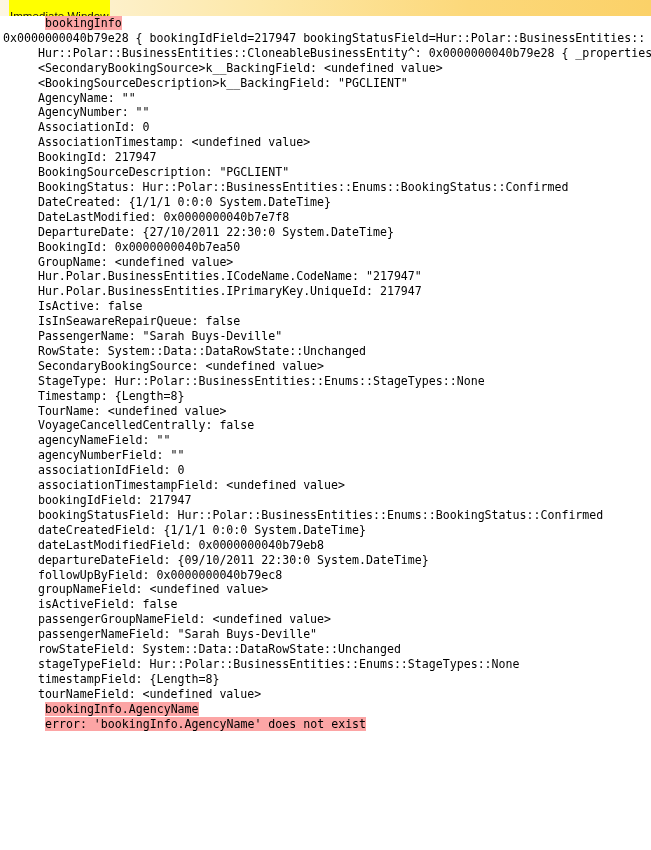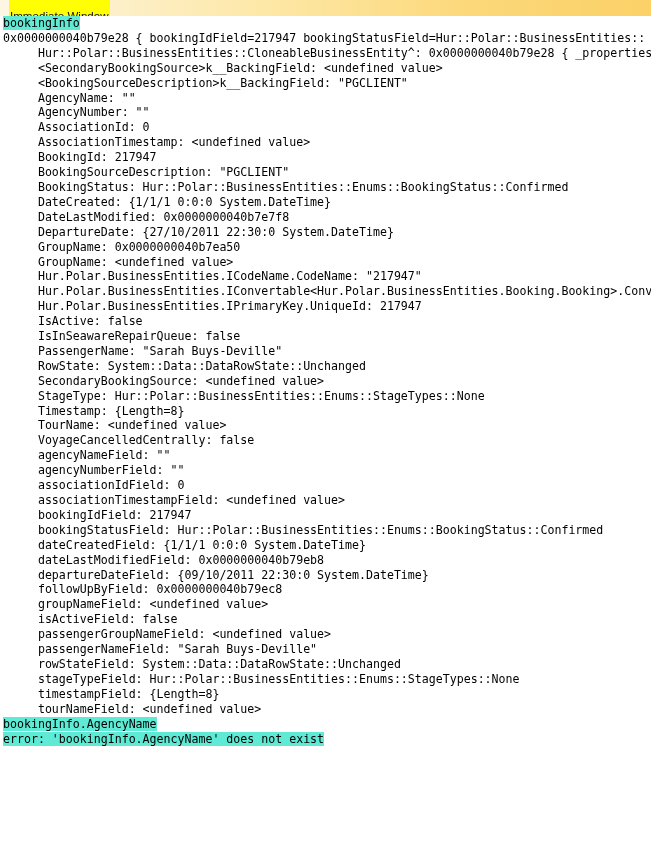--- a/index.html
+++ b/index.html
@@ -51,21 +51,22 @@
     color: #000000;
     white-space: pre;
     overflow: hidden;
     padding-left: 3px;
     box-sizing: border-box;
   }
   .line > span.txt {
     display: inline;
   }
   .line.hl > span.txt {
-    background: #5eead4;
+    background: #fca5a5;
+    margin-left: 42px;
   }
 </style>
 </head>
 <body>
 
 <div id="titlebar">
   <div id="titlebar-label">Immediate Window</div>
 </div>
 
 <div id="console">
@@ -77,24 +78,23 @@
     <div class="line"><span class="txt">     AgencyName: ""</span></div>
     <div class="line"><span class="txt">     AgencyNumber: ""</span></div>
     <div class="line"><span class="txt">     AssociationId: 0</span></div>
     <div class="line"><span class="txt">     AssociationTimestamp: &lt;undefined value&gt;</span></div>
     <div class="line"><span class="txt">     BookingId: 217947</span></div>
     <div class="line"><span class="txt">     BookingSourceDescription: "PGCLIENT"</span></div>
     <div class="line"><span class="txt">     BookingStatus: Hur::Polar::BusinessEntities::Enums::BookingStatus::Confirmed</span></div>
     <div class="line"><span class="txt">     DateCreated: {1/1/1 0:0:0 System.DateTime}</span></div>
     <div class="line"><span class="txt">     DateLastModified: 0x0000000040b7e7f8</span></div>
     <div class="line"><span class="txt">     DepartureDate: {27/10/2011 22:30:0 System.DateTime}</span></div>
-    <div class="line"><span class="txt">     GroupName: 0x0000000040b7ea50</span></div>
+    <div class="line"><span class="txt">     BookingId: 0x0000000040b7ea50</span></div>
     <div class="line"><span class="txt">     GroupName: &lt;undefined value&gt;</span></div>
     <div class="line"><span class="txt">     Hur.Polar.BusinessEntities.ICodeName.CodeName: "217947"</span></div>
-    <div class="line"><span class="txt">     Hur.Polar.BusinessEntities.IConvertable&lt;Hur.Polar.BusinessEntities.Booking.Booking&gt;.Conv</span></div>
     <div class="line"><span class="txt">     Hur.Polar.BusinessEntities.IPrimaryKey.UniqueId: 217947</span></div>
     <div class="line"><span class="txt">     IsActive: false</span></div>
     <div class="line"><span class="txt">     IsInSeawareRepairQueue: false</span></div>
     <div class="line"><span class="txt">     PassengerName: "Sarah Buys-Deville"</span></div>
     <div class="line"><span class="txt">     RowState: System::Data::DataRowState::Unchanged</span></div>
     <div class="line"><span class="txt">     SecondaryBookingSource: &lt;undefined value&gt;</span></div>
     <div class="line"><span class="txt">     StageType: Hur::Polar::BusinessEntities::Enums::StageTypes::None</span></div>
     <div class="line"><span class="txt">     Timestamp: {Length=8}</span></div>
     <div class="line"><span class="txt">     TourName: &lt;undefined value&gt;</span></div>
     <div class="line"><span class="txt">     VoyageCancelledCentrally: false</span></div>

